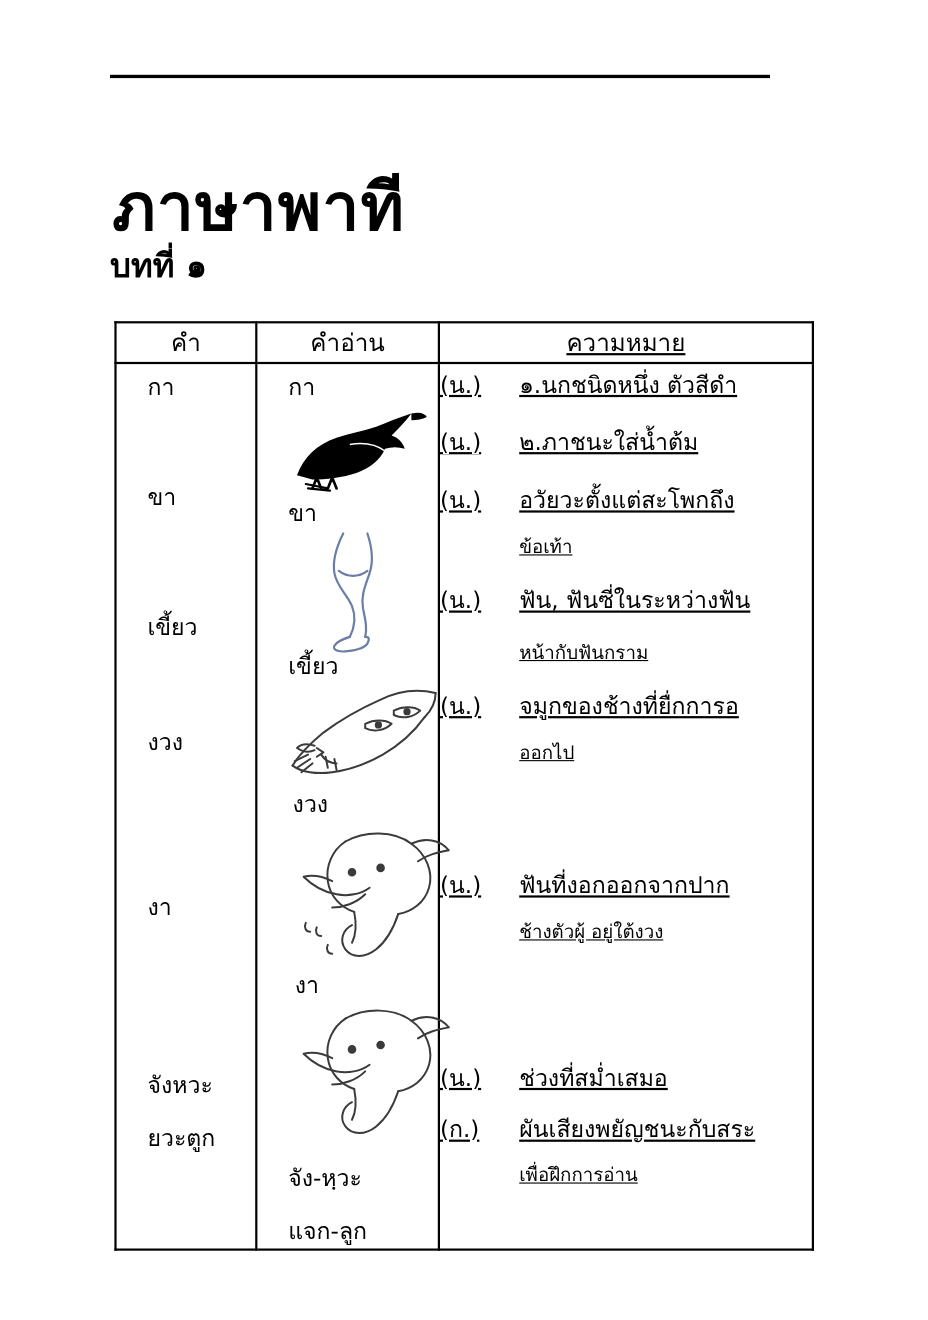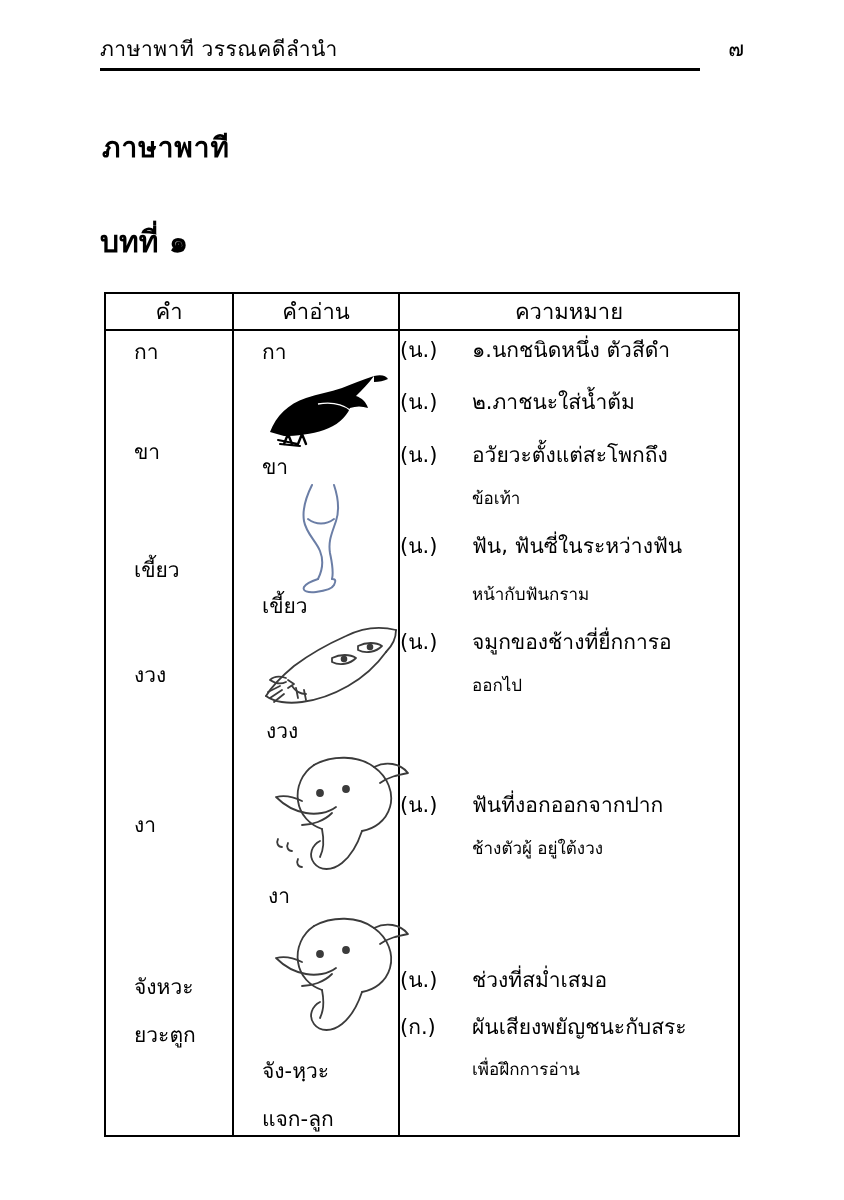--- a/index.html
+++ b/index.html
@@ -48,22 +48,22 @@
     top: 68px;
     width: 600px;
     height: 3px;
     background: #000;
   }
 
   
   .main-title {
     position: absolute;
     left: 102px;
-    top: 125px;
-    font-size: 28px;
+    top: 140px;
+    font-size: 60px;
     font-weight: bold;
     letter-spacing: 1px;
   }
 
   
   .chapter-row {
     position: absolute;
     left: 100px;
     top: 218px;
     width: 644px;
@@ -90,21 +90,21 @@
     border: 2px solid #000;
     table-layout: fixed;
   }
   .vocab-table td, .vocab-table th {
     border: 2px solid #000;
     vertical-align: top;
     padding: 0;
   }
   .col-word   { width: 128px; }
   .col-read   { width: 166px; margin-left: 28px; }
-  .col-mean   { width: 340px; }
+  .col-mean   { width: 340px; text-decoration: underline; }
 
   thead td {
     text-align: center;
     font-size: 22px;
     padding: 12px 0 14px 0;
     font-weight: normal;
   }
 
   .body-cell {
     padding: 14px 10px 18px 18px;
@@ -141,24 +141,20 @@
   .tiger-art{ width: 140px; height: 92px; margin: 2px 0 0 0; }
   .eleph-art{ width: 150px; height: 140px; margin: 0 0 0 0; }
 
   svg { display: block; overflow: visible; }
 </style>
 </head>
 <body>
 
 <div class="page">
 
-  <div class="runhead">
-    <div class="runhead-title">ภาษาพาที วรรณคดีลำนำ</div>
-    <div class="runhead-page">๗</div>
-  </div>
   <div class="runhead-rule"></div>
 
   <div class="main-title">ภาษาพาที</div>
 
   <div class="chapter-row">
     <div class="chapter-label">บทที่ ๑</div>
   </div>
 
   <table class="vocab-table">
     <thead>

